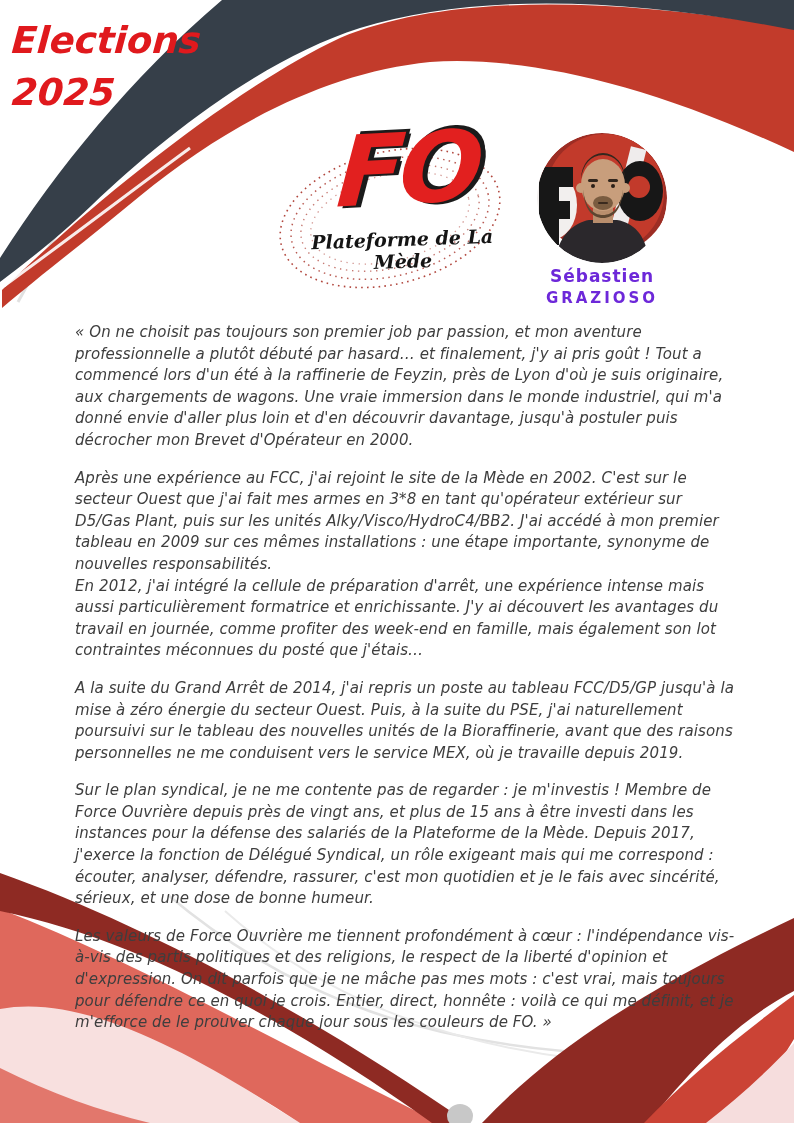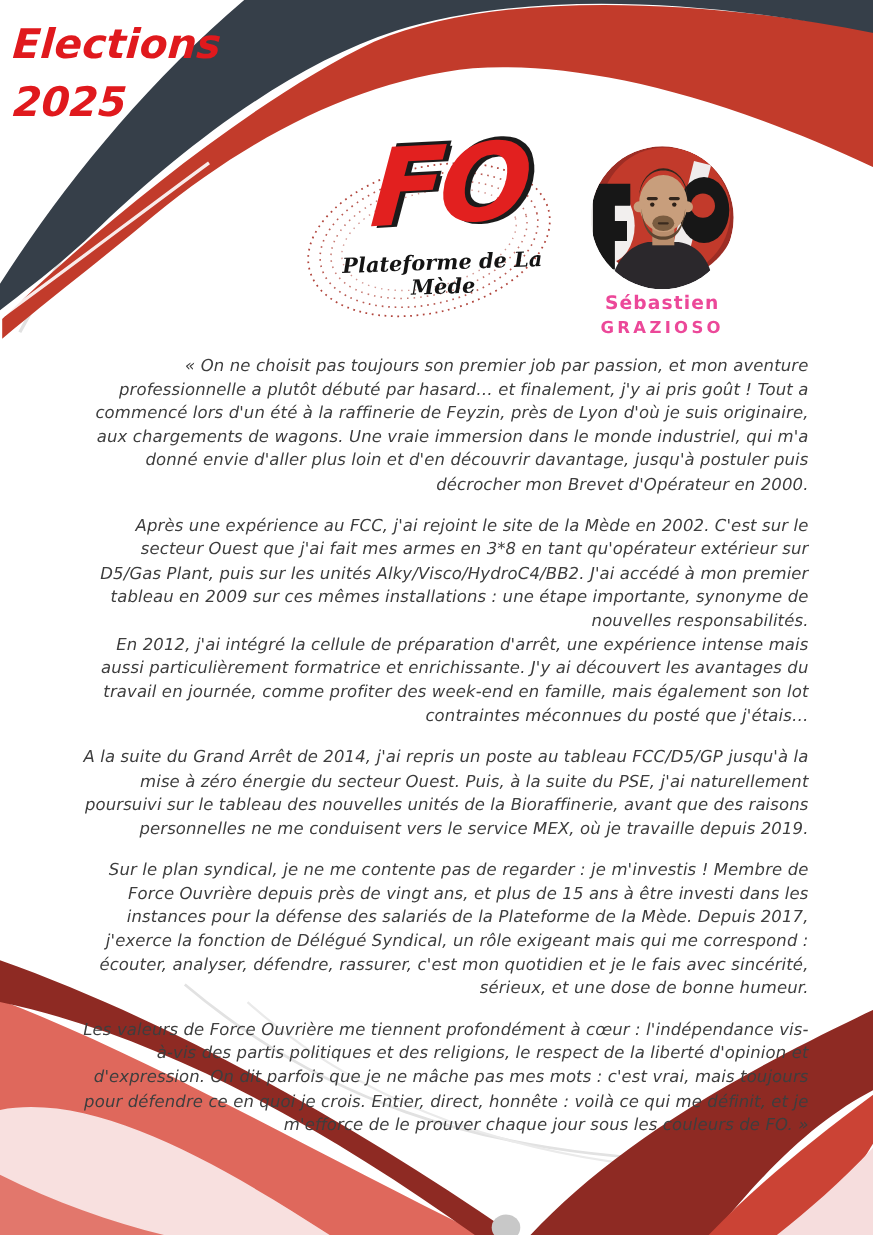--- a/index.html
+++ b/index.html
@@ -49,35 +49,35 @@
     transform:rotate(-2deg);
   }
 
   
   .portrait{
     position:absolute;left:537px;top:133px;width:130px;height:130px;
     border-radius:50%;overflow:hidden;z-index:4;
   }
   .name-block{
     position:absolute;left:517px;top:266px;width:170px;
-    text-align:center;color:#ec4899;z-index:4;
+    text-align:center;color:#6d28d9;z-index:4;
   }
   .name-block .fn{font-size:17px;font-weight:bold;letter-spacing:1px;}
   .name-block .ln{font-size:15px;font-weight:bold;letter-spacing:3px;margin-top:3px;}
 
   
   .body-text{
     position:absolute;left:75px;top:322px;width:660px;
     font-style:italic;
     font-size:15px;line-height:21.6px;
     letter-spacing:0.1px;
     color:#3e3e3e;
     z-index:3;
   }
-  .body-text p{margin:0 0 16px 0;white-space:pre-line;text-align:right;}
+  .body-text p{margin:0 0 16px 0;white-space:pre-line;}
 </style>
 </head>
 <body>
 
 <div class="page">
 
   <svg id="top-deco" class="deco" width="794" height="480" viewBox="0 0 794 480">
     <path d="M 252,-8 C 168,64 88,172 18,302" fill="none" stroke="#d9d9d9" stroke-width="3" opacity="0.8"></path>
     <path d="M 2,290 C 90,205 230,90 340,38 C 450,-8 620,-2 794,28 L 794,152 C 640,80 520,56 430,62 C 330,72 230,122 140,196 C 92,236 42,274 2,308 Z" fill="#c23b2b"></path>
     <path d="M 4,286 C 70,238 130,192 190,148" fill="none" stroke="#ffffff" stroke-width="3" opacity="0.9"></path>

